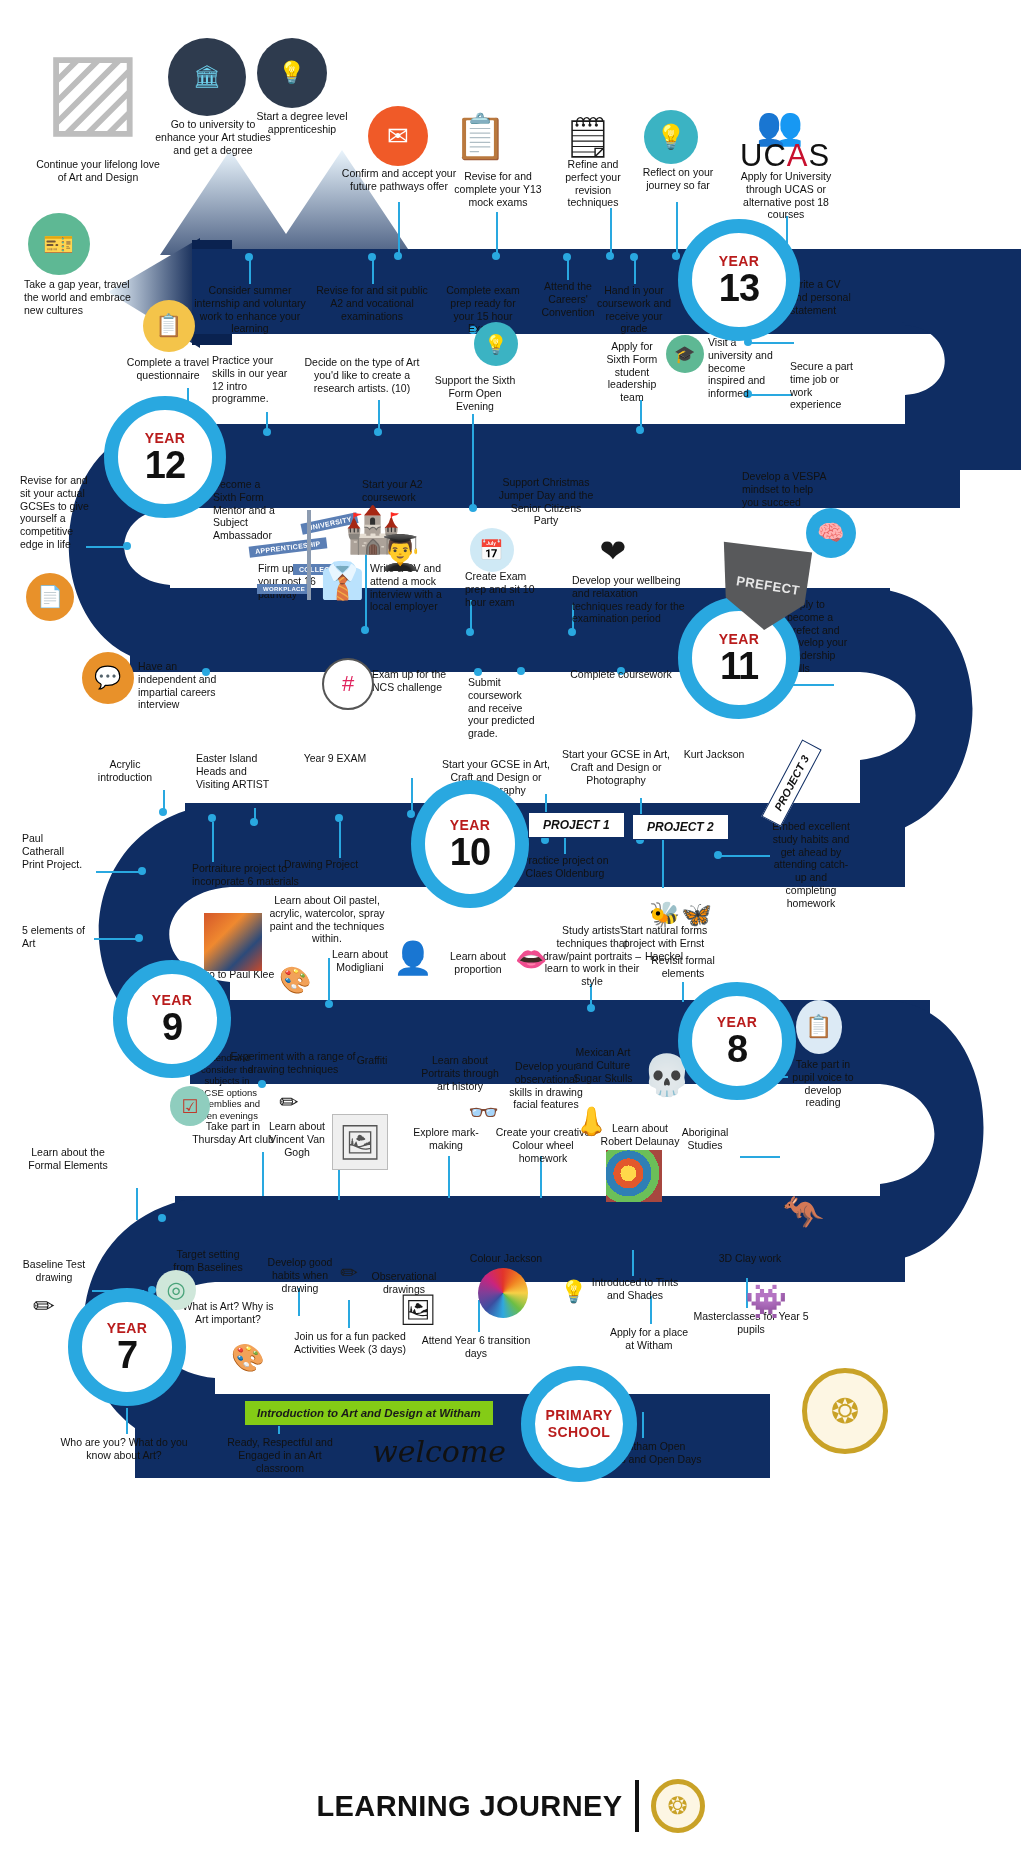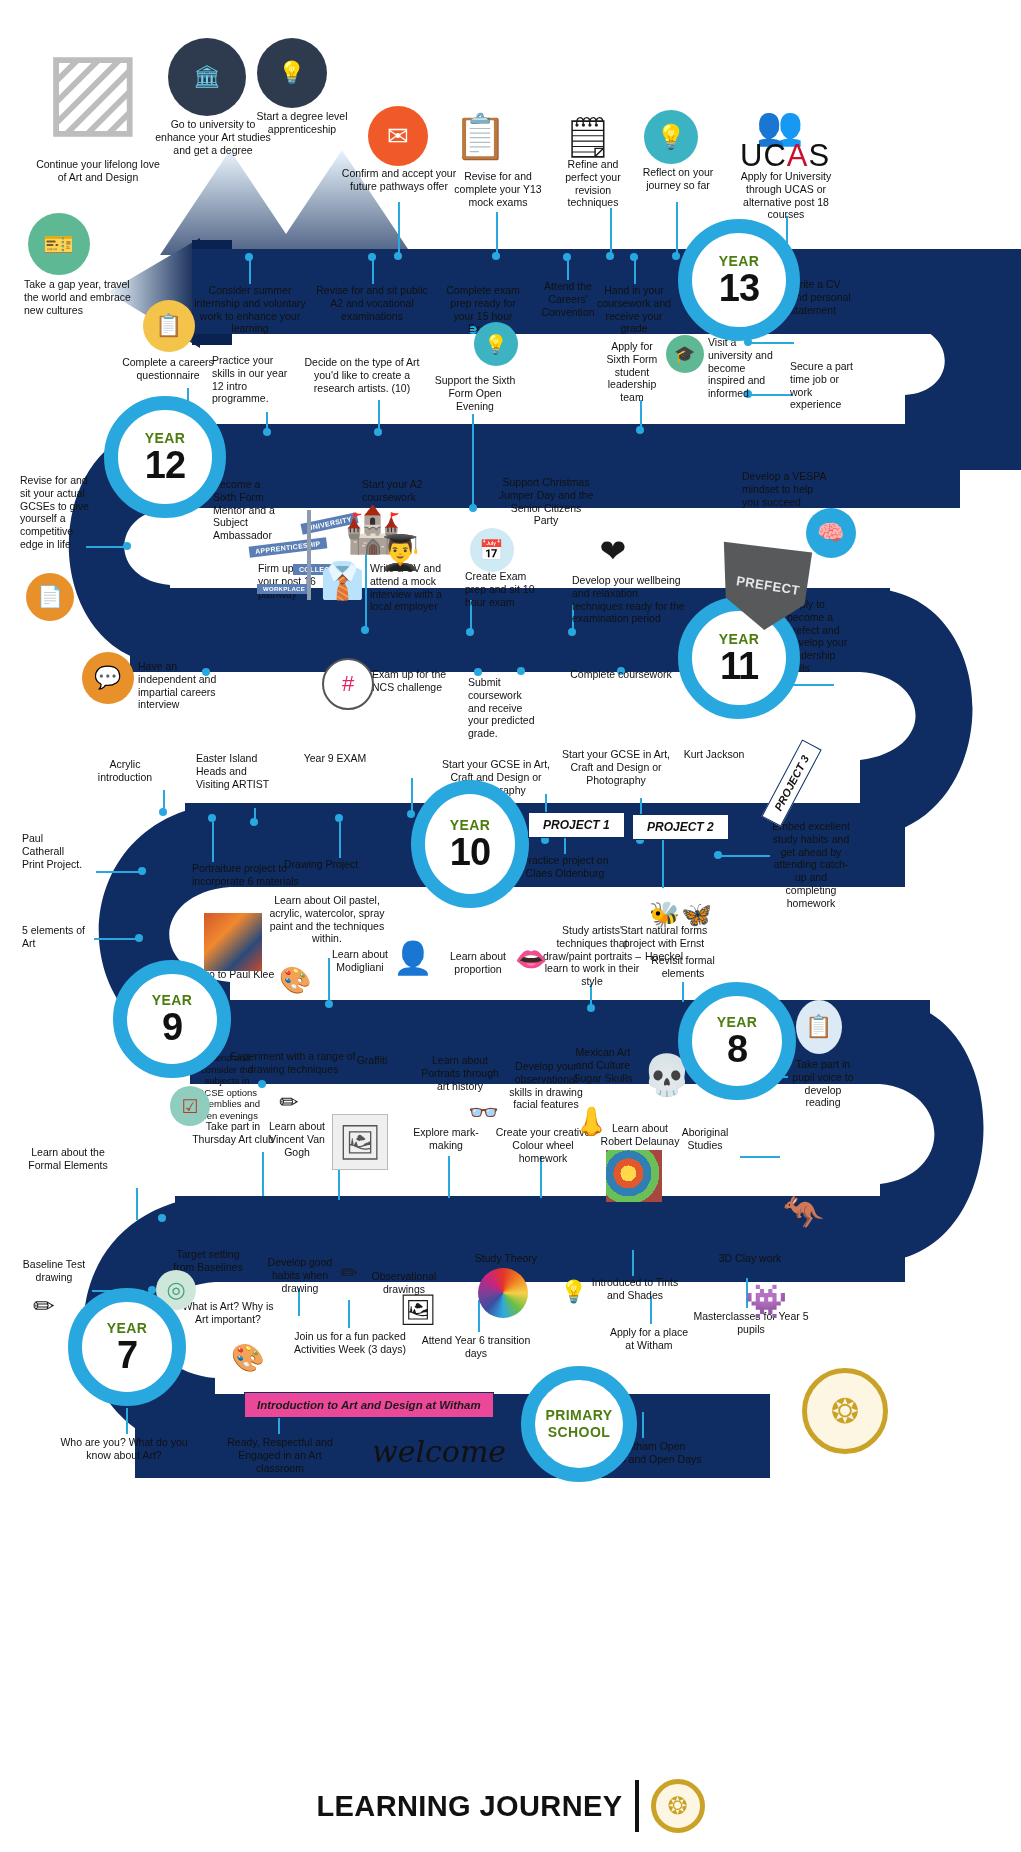--- a/index.html
+++ b/index.html
@@ -59,21 +59,21 @@
     display: flex;
     flex-direction: column;
     align-items: center;
     justify-content: center;
     line-height: 1;
   }
   .year-node .yr-word {
     font-size: 14px;
     font-weight: bold;
     letter-spacing: .4px;
-    color: #4d7c0f;
+    color: #b91c1c;
     margin-bottom: 1px;
   }
   .year-node .yr-num {
     font-size: 38px;
     font-weight: bold;
     color: #111;
     letter-spacing: -1px;
   }
   .year-node.primary .yr-word {
     font-size: 14px;
@@ -119,28 +119,29 @@
     white-space: nowrap;
   }
   .projtag.rot {
     transform: rotate(-62deg);
     padding: 4px 12px;
     font-size: 11px;
   }
   .intro-banner {
     position: absolute;
     z-index: 9;
-    background: #ec4899;
+    background: #84cc16;
     border: 1.5px solid #0f2d63;
     font-style: italic;
     font-weight: bold;
     font-size: 11.5px;
     padding: 6px 12px;
     text-align: center;
     white-space: nowrap;
+    margin-top: 8px;
   }
 
   
   .thumb {
     position: absolute;
     z-index: 7;
     overflow: hidden;
   }
 
   
@@ -402,21 +403,21 @@
 
   <div class="lbl left" style="left:790px; top:360px; width:66px;">Secure a part time job or work experience</div>
   <div class="stalk h" style="left:748px; top:394px; width:44px;"></div>
   <div class="dot" style="left:744px; top:390px;"></div>
 
   <div class="lbl" style="left:601px; top:340px; width:62px;">Apply for Sixth Form student leadership team</div>
   <div class="stalk v" style="left:640px; top:400px; height:30px;"></div>
   <div class="dot" style="left:636px; top:426px;"></div>
 
   <div class="chip" style="left:143px; top:300px; width:52px; height:52px; background:#f4c44a; color:#444; font-size:22px;">📋</div>
-  <div class="lbl" style="left:114px; top:356px; width:108px;">Complete a careers questionnaire</div>
+  <div class="lbl" style="left:114px; top:356px; width:108px;">Complete a travel questionnaire</div>
   <div class="stalk v" style="left:187px; top:388px; height:40px;"></div>
   <div class="dot" style="left:184px; top:424px;"></div>
 
   <div class="lbl left" style="left:212px; top:354px; width:78px;">Practice your skills in our year 12 intro programme.</div>
   <div class="stalk v" style="left:266px; top:412px; height:22px;"></div>
   <div class="dot" style="left:263px; top:428px;"></div>
 
   <div class="lbl" style="left:300px; top:356px; width:124px;">Decide on the type of Art you'd like to create a research artists. (10)</div>
   <div class="stalk v" style="left:378px; top:400px; height:32px;"></div>
   <div class="dot" style="left:374px; top:428px;"></div>
@@ -628,21 +629,21 @@
   <div class="chip" style="left:156px; top:1270px; width:40px; height:40px; background:#cfe7da; color:#49a37a; font-size:22px;">◎</div>
   <div class="lbl" style="left:166px; top:1248px; width:84px;">Target setting from Baselines</div>
 
   <div class="lbl" style="left:262px; top:1256px; width:76px;">Develop good habits when drawing</div>
   <div class="glyph" style="left:334px; top:1256px; width:30px; height:32px; font-size:21px;">✏</div>
   <div class="stalk v" style="left:298px; top:1288px; height:28px;"></div>
 
   <div class="lbl" style="left:352px; top:1270px; width:104px;">Observational drawings</div>
   <div class="glyph" style="left:396px; top:1288px; width:44px; height:44px; font-size:30px;">🖼</div>
 
-  <div class="lbl" style="left:464px; top:1252px; width:84px;">Study Theory</div>
+  <div class="lbl" style="left:464px; top:1252px; width:84px;">Colour Jackson</div>
   <div class="thumb" style="left:478px; top:1268px; width:50px; height:50px; border-radius:50%;
               background:conic-gradient(#e2342b,#f08021,#f7d046,#6cbe45,#2fa8df,#3b4ea0,#7e3f98,#c9247e,#e2342b);"></div>
 
   <div class="glyph" style="left:556px; top:1274px; width:36px; height:36px; font-size:22px;">💡</div>
   <div class="lbl" style="left:588px; top:1276px; width:94px;">Introduced to Tints and Shades</div>
   <div class="stalk v" style="left:632px; top:1250px; height:26px;"></div>
 
   <div class="lbl" style="left:714px; top:1252px; width:72px;">3D Clay work</div>
   <div class="glyph" style="left:742px; top:1276px; width:50px; height:50px; font-size:34px;">👾</div>
 

